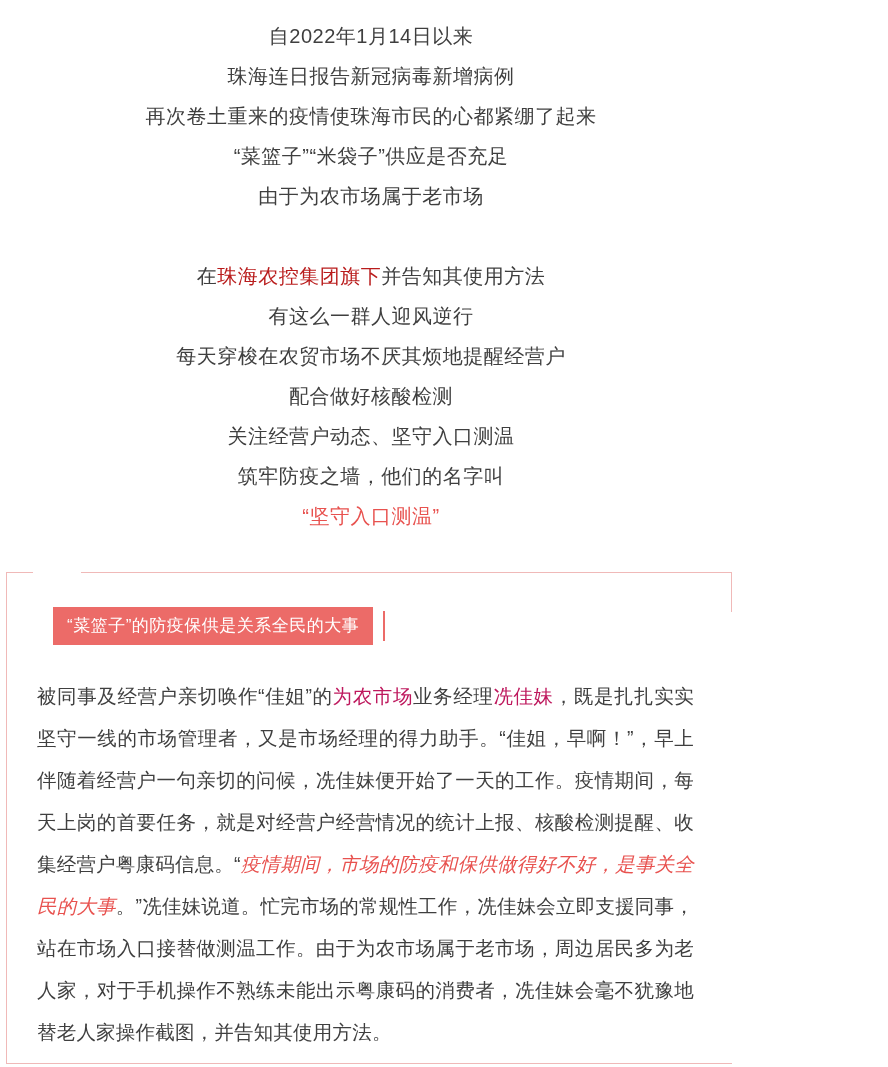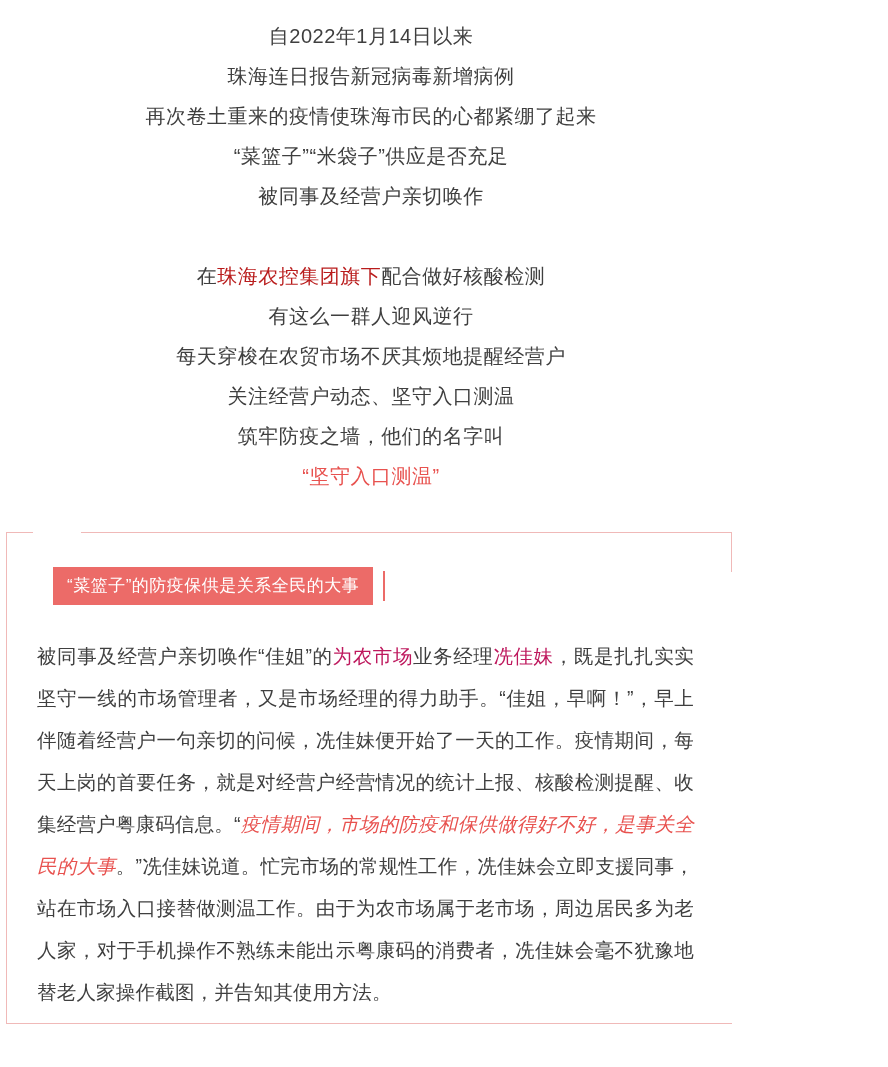--- a/index.html
+++ b/index.html
@@ -134,26 +134,27 @@
 </head>
 <body>
 
 <div class="page">
 
   <section class="intro">
     <p>自2022年1月14日以来</p>
     <p>珠海连日报告新冠病毒新增病例</p>
     <p>再次卷土重来的疫情使珠海市民的心都紧绷了起来</p>
     <p>“菜篮子”“米袋子”供应是否充足</p>
-    <p>被同事及经营户亲切唤作</p>
+    <p>由于为农市场属于老市场</p>
 
-    <p class="gap-before"><span>在</span><span class="hl">珠海农控集团旗下</span><span>配合做好核酸检测</span></p>
+    <p class="gap-before"><span>在</span><span class="hl">珠海农控集团旗下</span><span>并告知其使用方法</span></p>
 
     <p>有这么一群人迎风逆行</p>
     <p>每天穿梭在农贸市场不厌其烦地提醒经营户</p>
+    <p>配合做好核酸检测</p>
     <p>关注经营户动态、坚守入口测温</p>
     <p>筑牢防疫之墙，他们的名字叫</p>
     <p class="redline">“坚守入口测温”</p>
   </section>
 
   <section class="article-wrap">
     <div class="frame">
       <span class="frame-right-rule"></span>
 
       <div class="heading-row">

